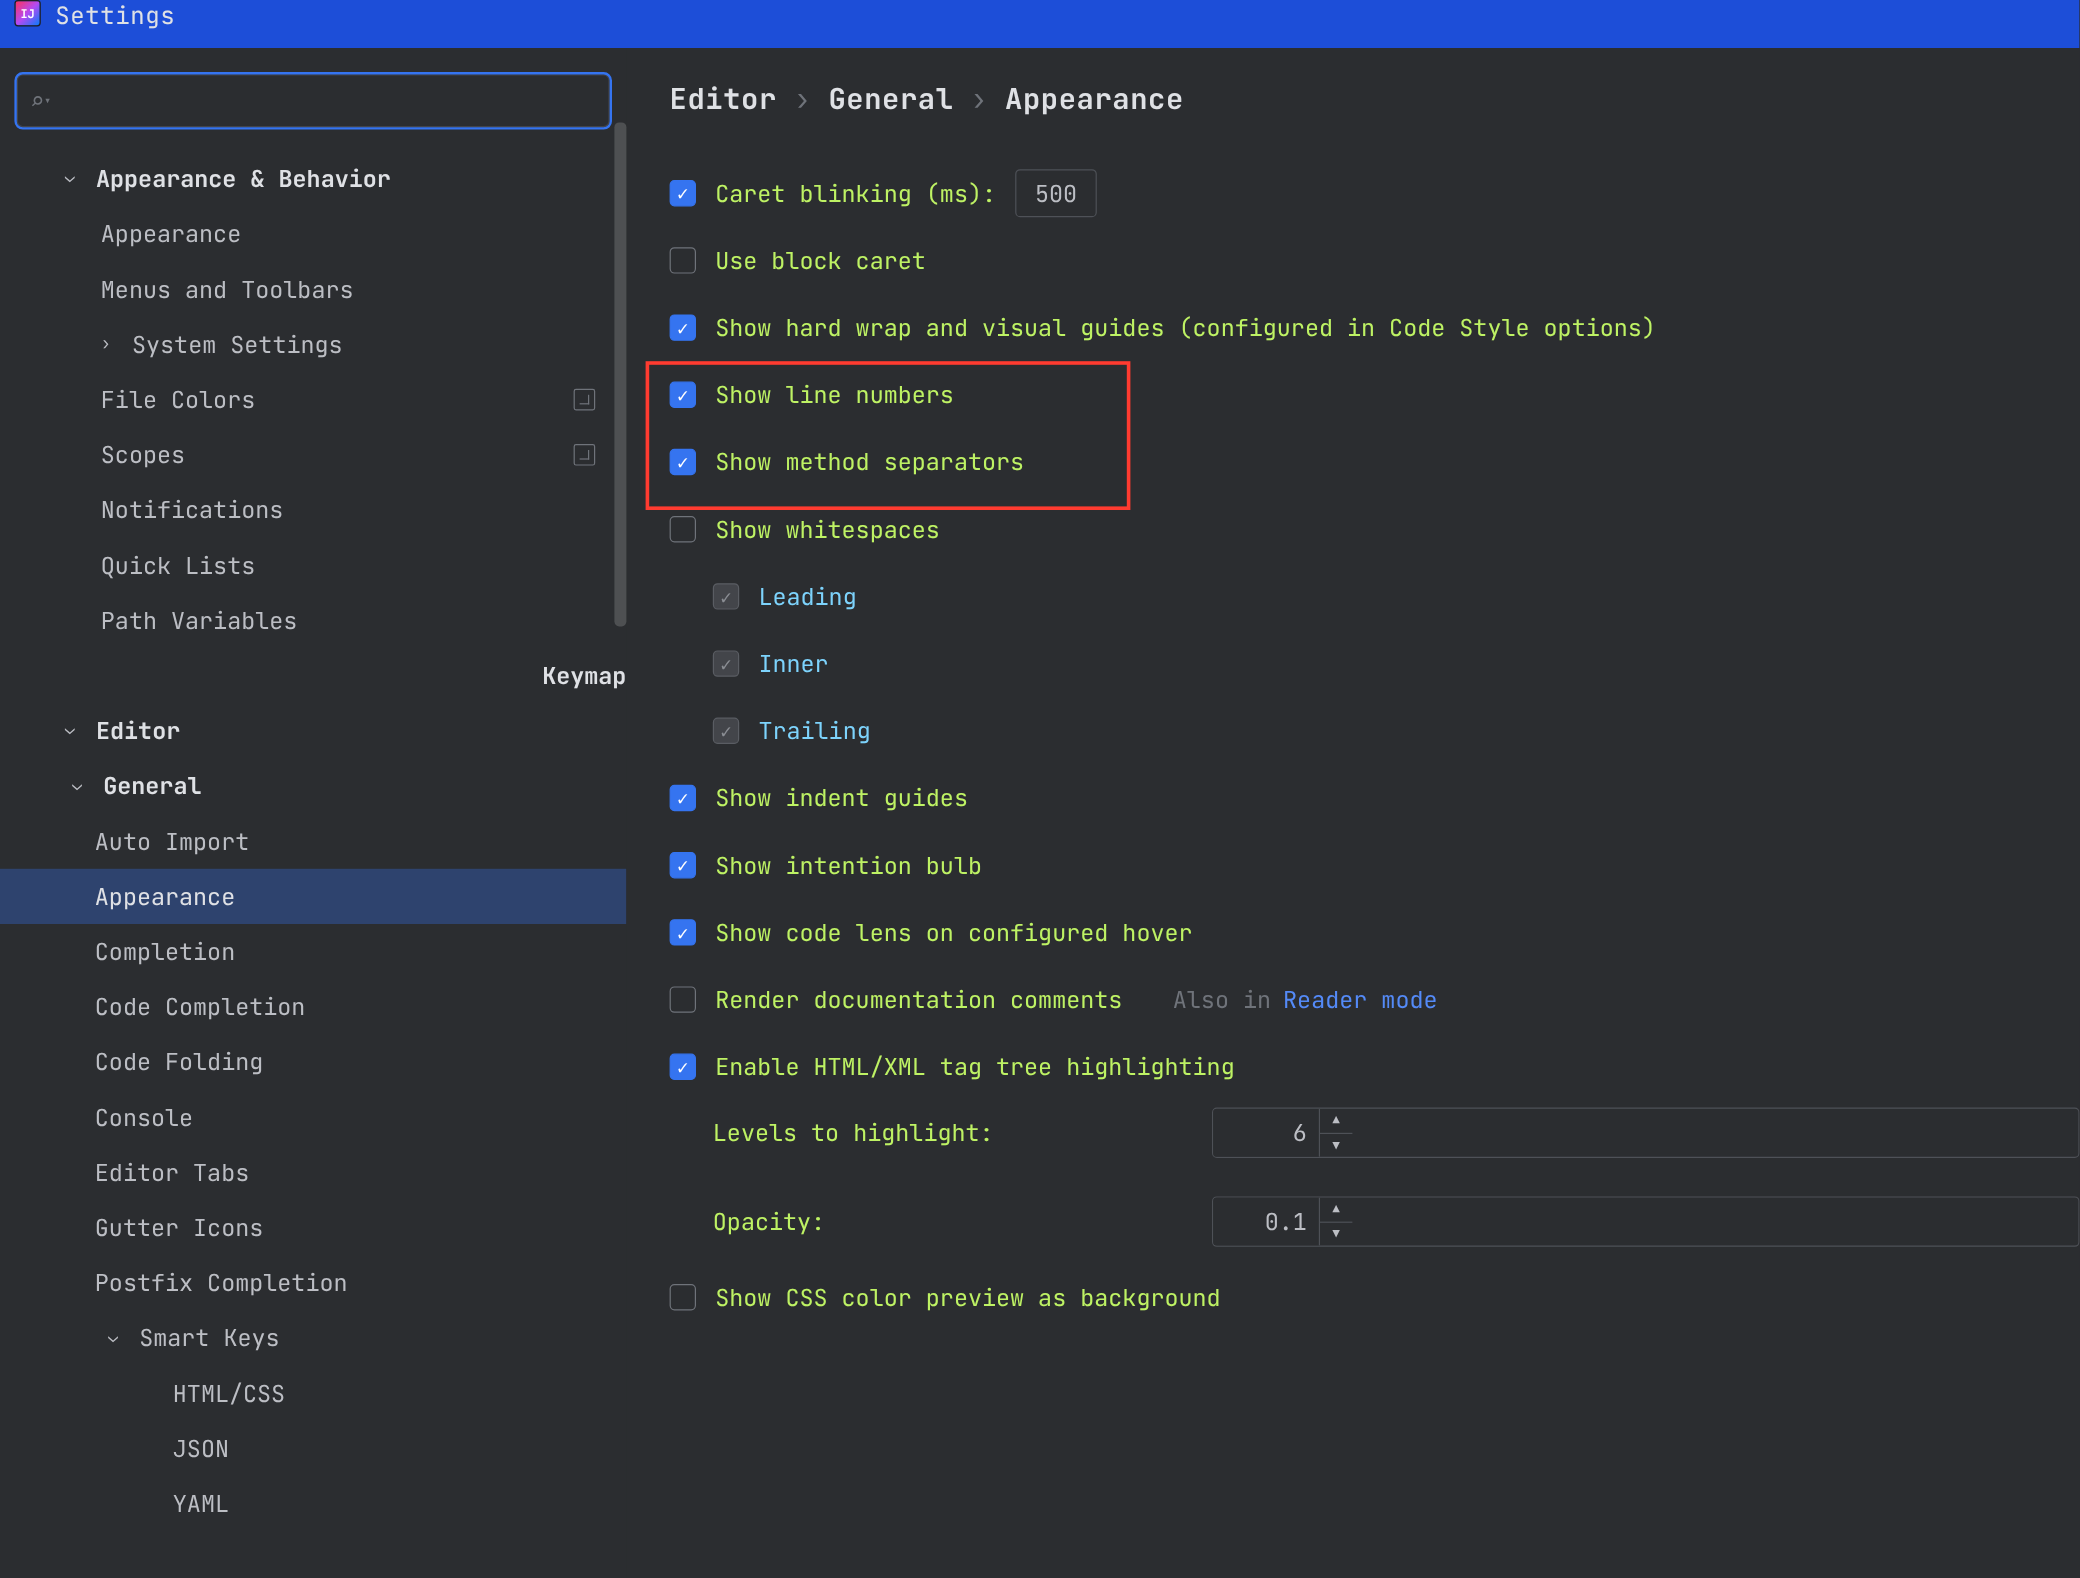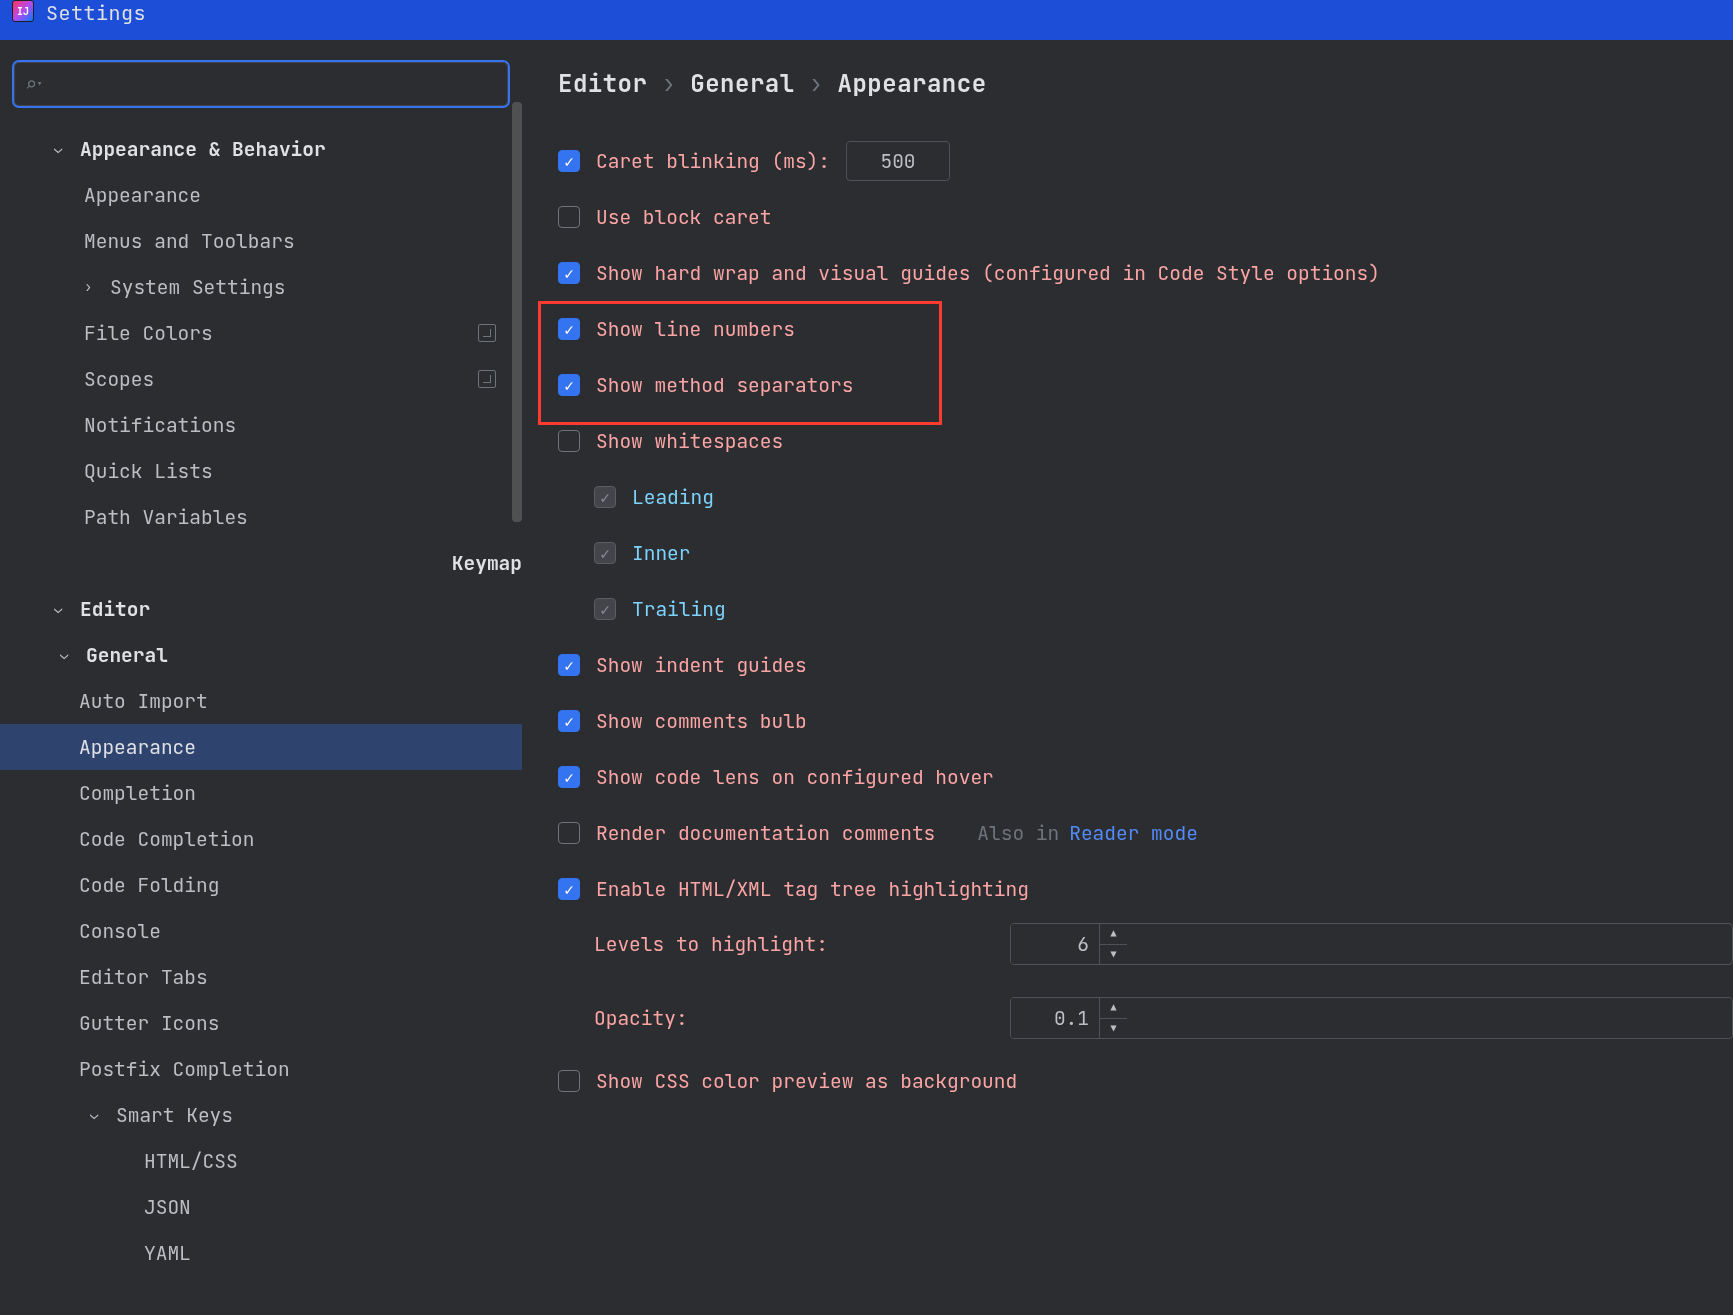--- a/index.html
+++ b/index.html
@@ -190,24 +190,24 @@
   }
   .cb.disabled{
     background:#43454a;
     border-color:#5a5d63;
   }
   .cb.disabled.checked{
      background:#43454a;
      border-color:#5a5d63;
   }
   .cb.disabled.checked::after{ color:#8a8d93;}
-  .lbl{ color:#fca5a5; }
+  .lbl{ color:#bef264; }
   .lbl.dim{ color:#7dd3fc;}
   .input-small{
-    width:104px;
+    width:68px;
     height:40px;
     background:#2b2d30;
     border:1px solid #4e5157;
     color:#bcbec4;
     font-family:inherit;
     font-size:inherit;
     text-align:center;
     border-radius:4px;
   }
   .spinner{
@@ -418,21 +418,21 @@
         <div class="cb checked disabled"></div>
         <span class="lbl dim">Trailing</span>
       </div>
 
       <div class="row">
         <div class="cb checked"></div>
         <span class="lbl">Show indent guides</span>
       </div>
       <div class="row">
         <div class="cb checked"></div>
-        <span class="lbl">Show comments bulb</span>
+        <span class="lbl">Show intention bulb</span>
       </div>
       <div class="row">
         <div class="cb checked"></div>
         <span class="lbl">Show code lens on configured hover</span>
       </div>
       <div class="row">
         <div class="cb"></div>
         <span class="lbl">Render documentation comments</span>
         <span class="hint">Also in</span>
         <span class="link" style="margin-left:-6px;">Reader mode</span>

